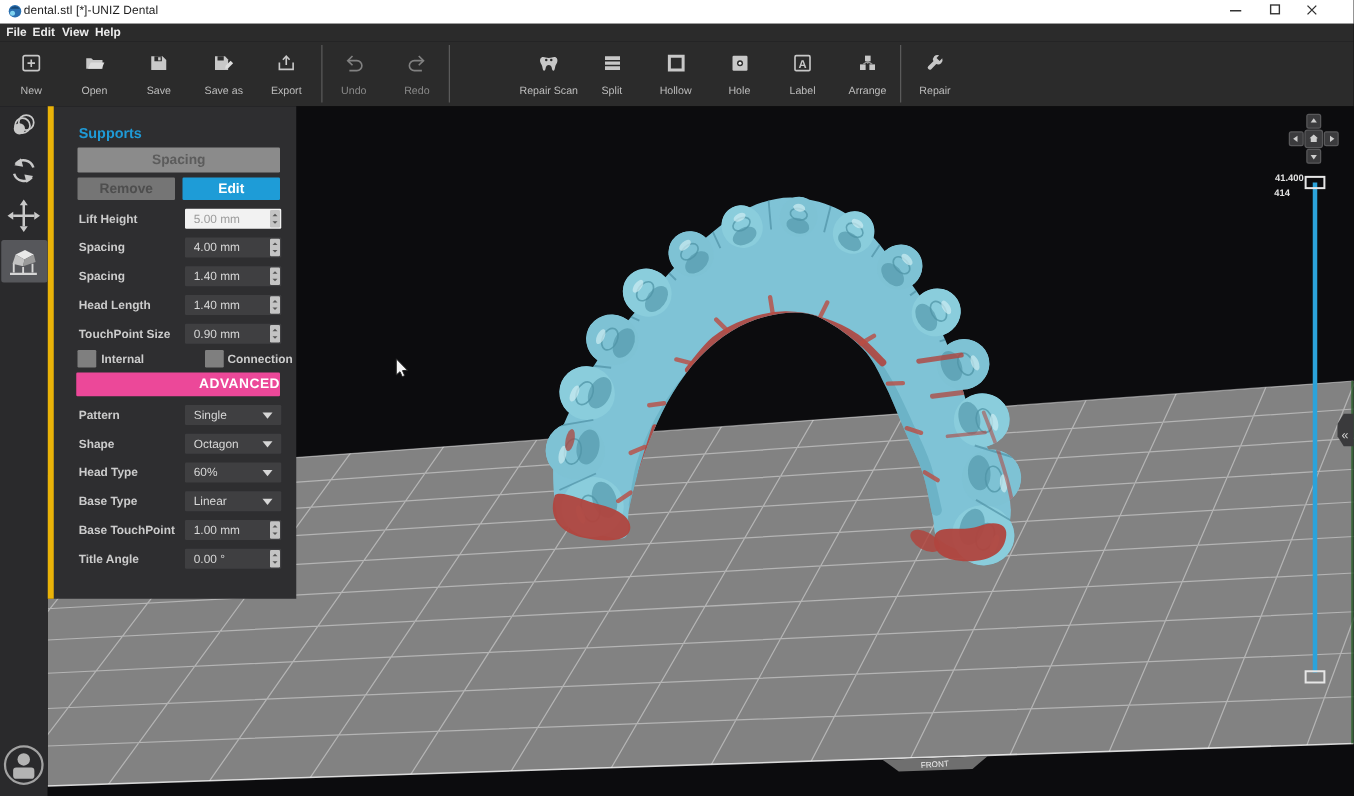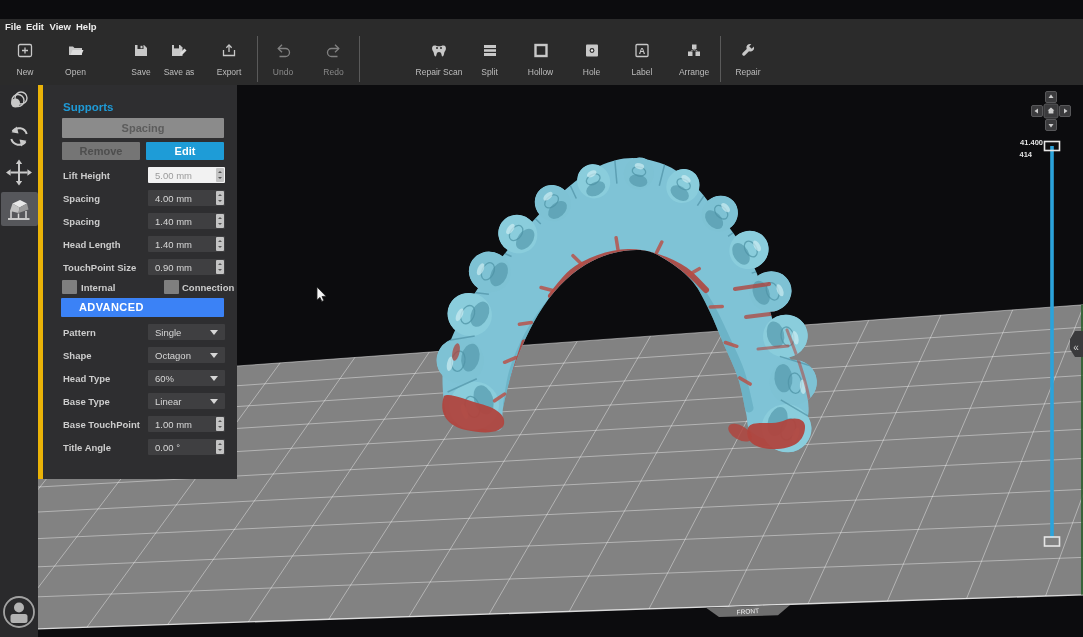--- a/index.html
+++ b/index.html
@@ -18,37 +18,50 @@
 .tsep { position:absolute; top:3px; width:1px; height:46px; background:#5a5a5a; }
 #leftbar { position:absolute; left:0; top:85px; width:38px; height:552px; background:#2a2a2c; z-index:5; }
 #leftbar svg.tool { position:absolute; left:50%; transform:translateX(-50%); }
 .lsel { position:absolute; left:1px; top:107px; width:37px; height:34px; background:#56575b; border-radius:2px; }
 #panel { position:absolute; left:38px; top:85px; width:199px; height:394px; background:#2e2e30; border-left:5px solid #eab308; z-index:4; }
 #panel .hd { position:absolute; left:20px; top:16px; font-size:11.5px; font-weight:bold; color:#1f9ad6; }
 .btn { position:absolute; font-size:11px; font-weight:bold; text-align:center; border-radius:1px; }
 #bgen { left:19px; top:33px; width:162px; height:20px; background:#8b8b8b; color:#5c5c5c; line-height:20px; }
 #brem { left:19px; top:57px; width:78px; height:18px; background:#757575; color:#4e4e4e; line-height:18px; }
 #bedit { left:103px; top:57px; width:78px; height:18px; background:#1e9cd7; color:#ffffff; line-height:18px; }
-#badv { left:18px; top:213px; width:163px; height:19px; background:#3b82f6; color:#ffffff; line-height:19px; text-align:left; padding-left:18px; font-size:11px; letter-spacing:0.4px; }
+#badv { left:18px; top:213px; width:163px; height:19px; background:#ec4899; color:#ffffff; line-height:19px; text-align:right; padding-left:18px; font-size:11px; letter-spacing:0.4px; }
 .row { position:absolute; left:0; width:199px; height:16px; }
 .row .lab { position:absolute; left:20px; top:2.5px; font-size:9.5px; color:#cccccc; font-weight:bold; }
 .fld { position:absolute; left:105px; top:0; width:77px; height:16px; background:#3f3f41; border-radius:1px; }
 .fld .val { position:absolute; left:7px; top:2.5px; font-size:9.5px; color:#d8d8d8; }
 .fld .spin { position:absolute; right:1px; top:1px; width:8px; height:14px; background:#c4c4c4; border-radius:1px; }
 .fld .spin:before { content:""; position:absolute; left:2px; top:2.8px; border-left:2px solid transparent; border-right:2px solid transparent; border-bottom:2.8px solid #555; }
 .fld .spin:after { content:""; position:absolute; left:2px; bottom:2.8px; border-left:2px solid transparent; border-right:2px solid transparent; border-top:2.8px solid #555; }
 .fld.lite { background:#f2f2f2; }
 .fld.lite .val { color:#9b9b9b; }
 .fld .arrow { position:absolute; right:7px; top:5.5px; border-left:4px solid transparent; border-right:4px solid transparent; border-top:5px solid #d6d6d6; }
 .chk { position:absolute; width:15px; height:14px; background:#7f7f7f; border-radius:1px; }
 .chklab { position:absolute; font-size:9.5px; color:#cccccc; font-weight:bold; }
 #vp { position:absolute; left:38px; top:85px; width:1045px; height:552px; }
 </style></head>
 <body>
 <div id="app">
+<div id="titlebar">
+<svg style="position:absolute;left:6px;top:3px" width="12" height="12" viewBox="0 0 12 12">
+        <circle cx="6" cy="6" r="5" fill="#2a6fb0"></circle>
+        <path d="M2 4a5 5 0 0 1 8 0Z" fill="#184a79"></path>
+        <circle cx="4" cy="7.5" r="2" fill="#7fd4f0"></circle>
+      </svg>
+<div class="tt">dental.stl [*]-UNIZ Dental</div>
+<svg style="position:absolute;right:5px;top:0" width="100" height="17" viewBox="0 0 100 17">
+        <path d="M6 8.5h9" stroke="#333" stroke-width="1.2"></path>
+        <rect x="38.5" y="4" width="7" height="7" fill="none" stroke="#333" stroke-width="1.1"></rect>
+        <path d="M68 4.5l7 7M75 4.5l-7 7" stroke="#333" stroke-width="1.1"></path>
+      </svg>
+</div>
 <div id="menubar">
       <span style="left:5px">File</span>
       <span style="left:26px">Edit</span>
       <span style="left:49.5px">View</span>
       <span style="left:76px">Help</span>
     </div>
 <div id="toolbar">
 <div class="tbtn" style="left:0.0px;width:50px">
         <svg width="17" height="15" viewBox="0 0 17 15">
           <rect x="2" y="1.5" width="13" height="12" rx="1.5" stroke="#c8c8c8" stroke-width="1.3" fill="none"></rect>
@@ -56,21 +69,21 @@
         </svg>
         <div class="lb">New</div>
       </div>
 <div class="tbtn" style="left:50.5px;width:50px">
         <svg width="18" height="15" viewBox="0 0 18 15">
           <path d="M2 12V3.5h4l1.5 1.5H15V12Z" fill="#c8c8c8"></path>
           <path d="M3.5 12l2-5h11l-2.2 5Z" fill="#dedede"></path>
         </svg>
         <div class="lb">Open</div>
       </div>
-<div class="tbtn" style="left:116px;width:50px">
+<div class="tbtn" style="left:102.0px;width:50px">
         <svg width="16" height="15" viewBox="0 0 16 15">
           <path d="M2 2h9l3 3v8H2Z" fill="#c8c8c8"></path>
           <rect x="4.5" y="2" width="6" height="4" fill="#2b2b2b"></rect>
           <rect x="7.5" y="2.8" width="2" height="2.5" fill="#c8c8c8"></rect>
         </svg>
         <div class="lb">Save</div>
       </div>
 <div class="tbtn" style="left:154.0px;width:50px">
         <svg width="18" height="15" viewBox="0 0 18 15">
           <path d="M2 2h8l2.5 2.5V13H2Z" fill="#c8c8c8"></path>

